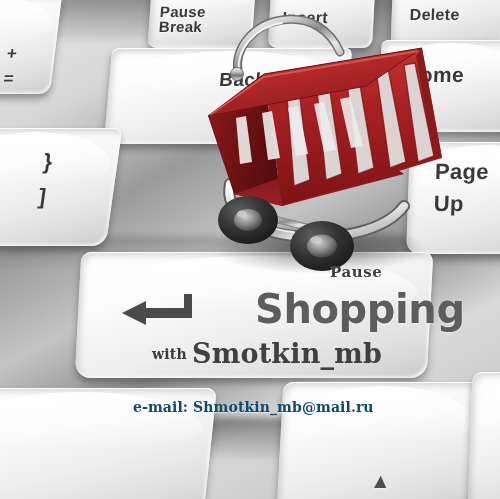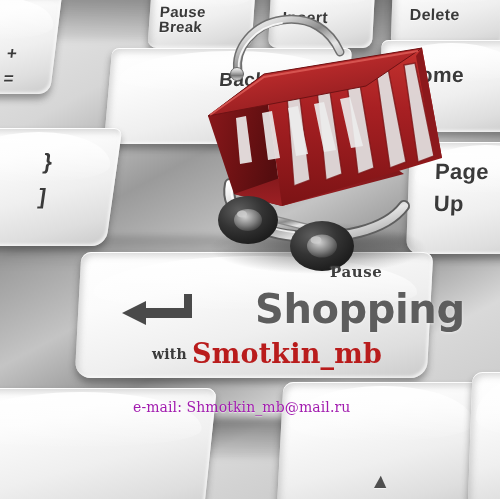--- a/index.html
+++ b/index.html
@@ -103,28 +103,28 @@
     font-family: "DejaVu Serif", serif;
     font-weight: bold;
     font-size: 14px;
     color: #3b3b3b;
     letter-spacing: 0.2px;
   }
   .ov-brand {
     font-family: "DejaVu Serif", serif;
     font-weight: bold;
     font-size: 27px;
-    color: #b91c1c;
+    color: #404040;
     letter-spacing: 0.2px;
   }
   .ov-email {
     font-family: "DejaVu Serif", serif;
-    font-weight: normal;
+    font-weight: bold;
     font-size: 14px;
-    color: #a21caf;
+    color: #0c4a6e;
     letter-spacing: 0.1px;
     text-shadow: 0 1px 1px rgba(255,255,255,0.6);
   }
 
   
   #cart-wrap {
     position: absolute;
     left: 190px;
     top: 8px;
     width: 270px;

